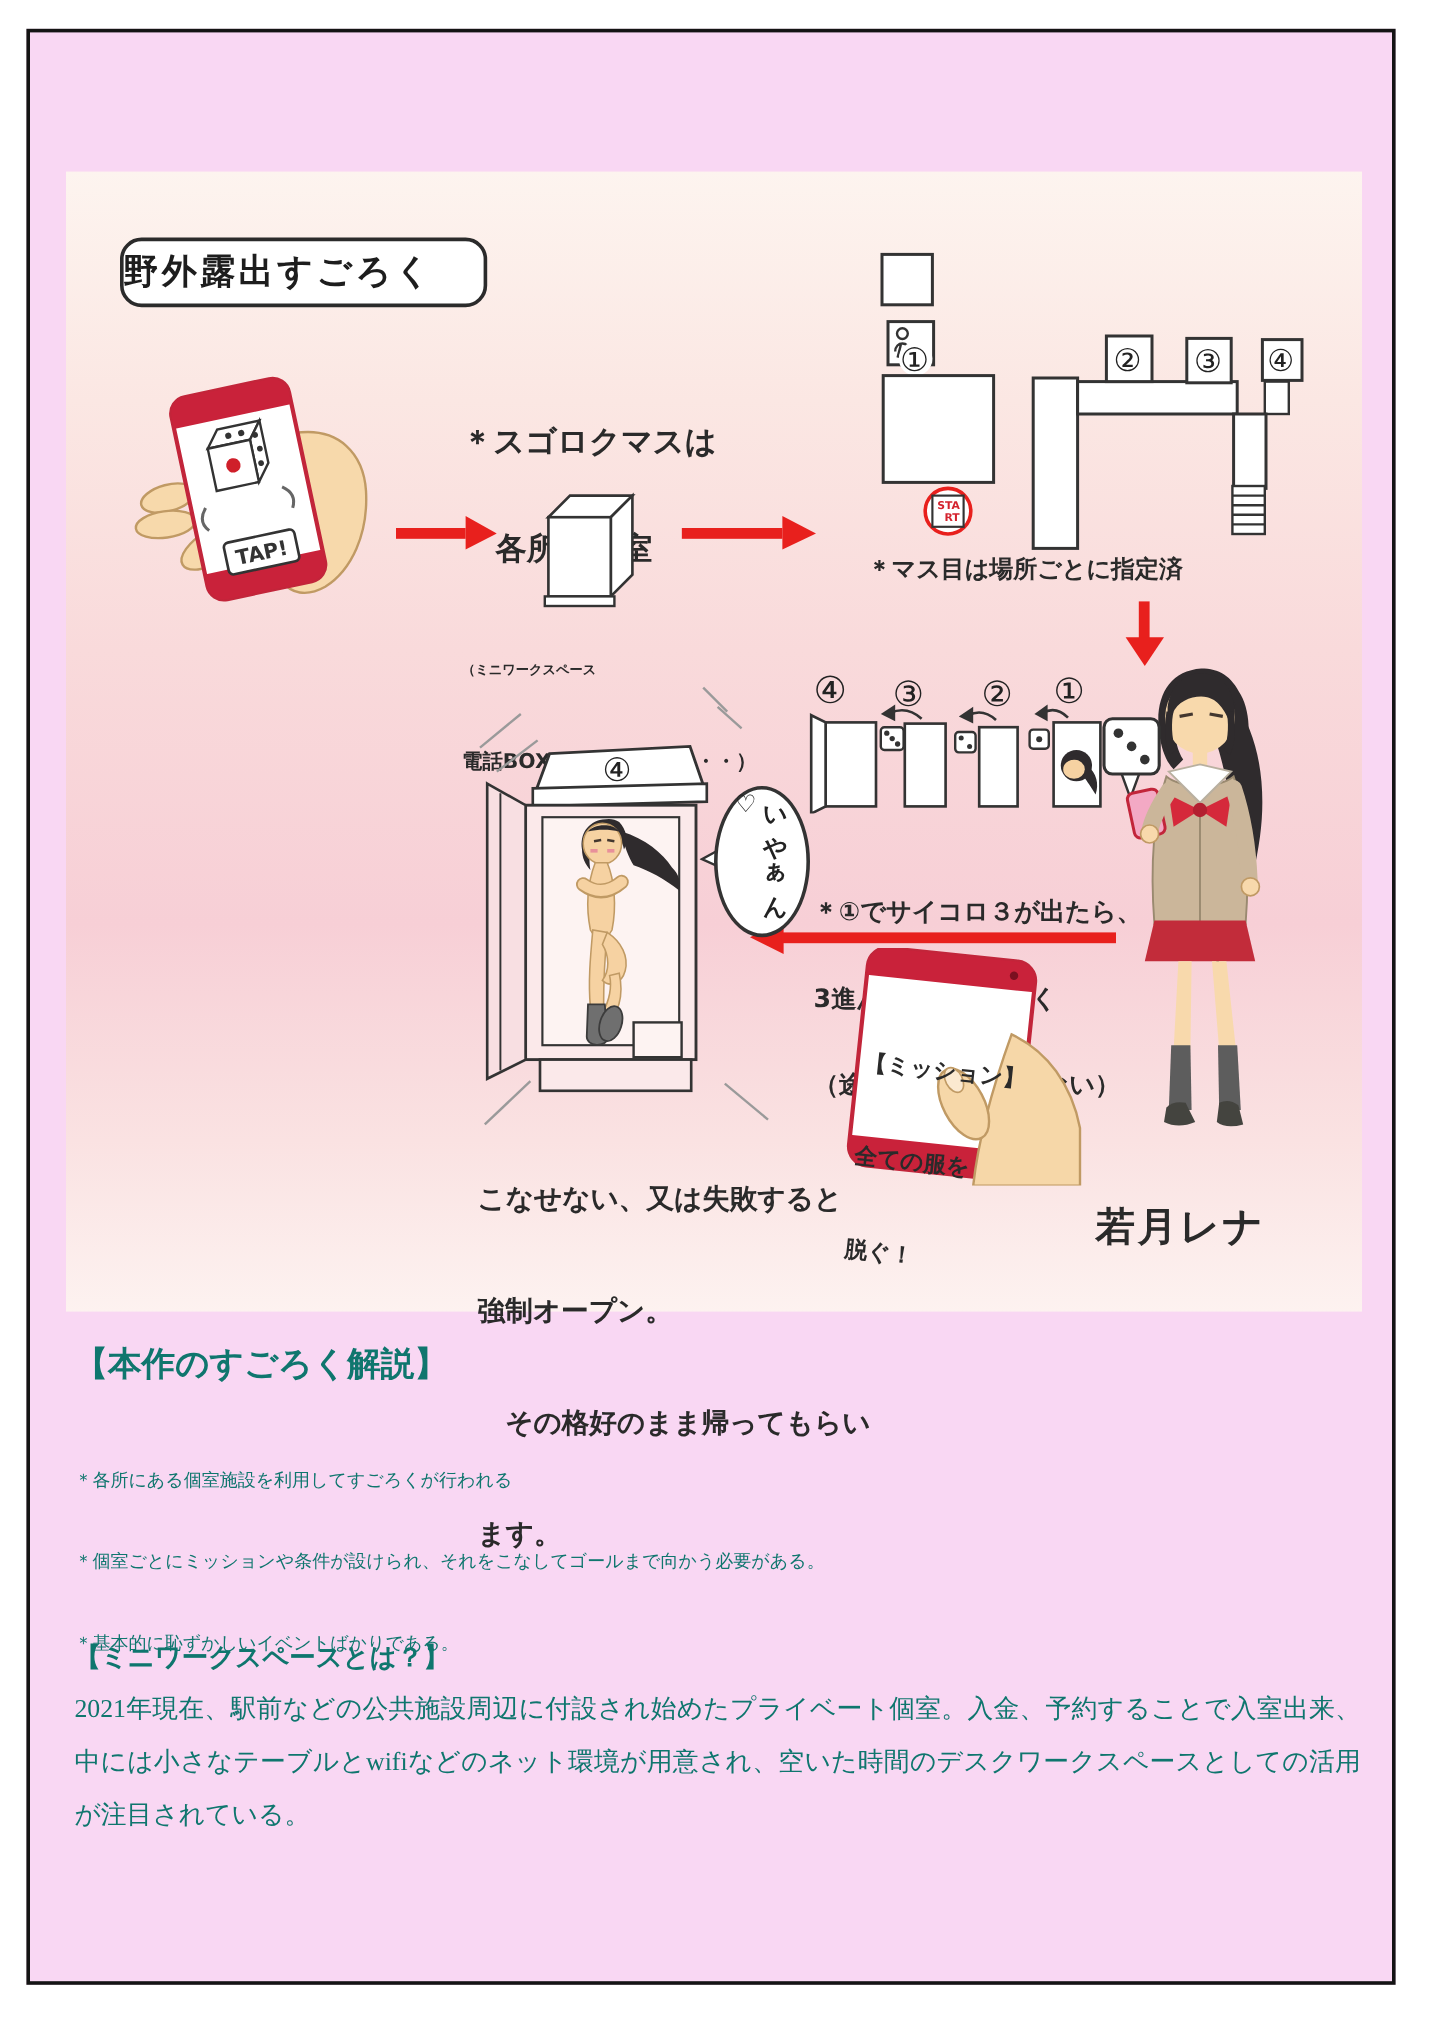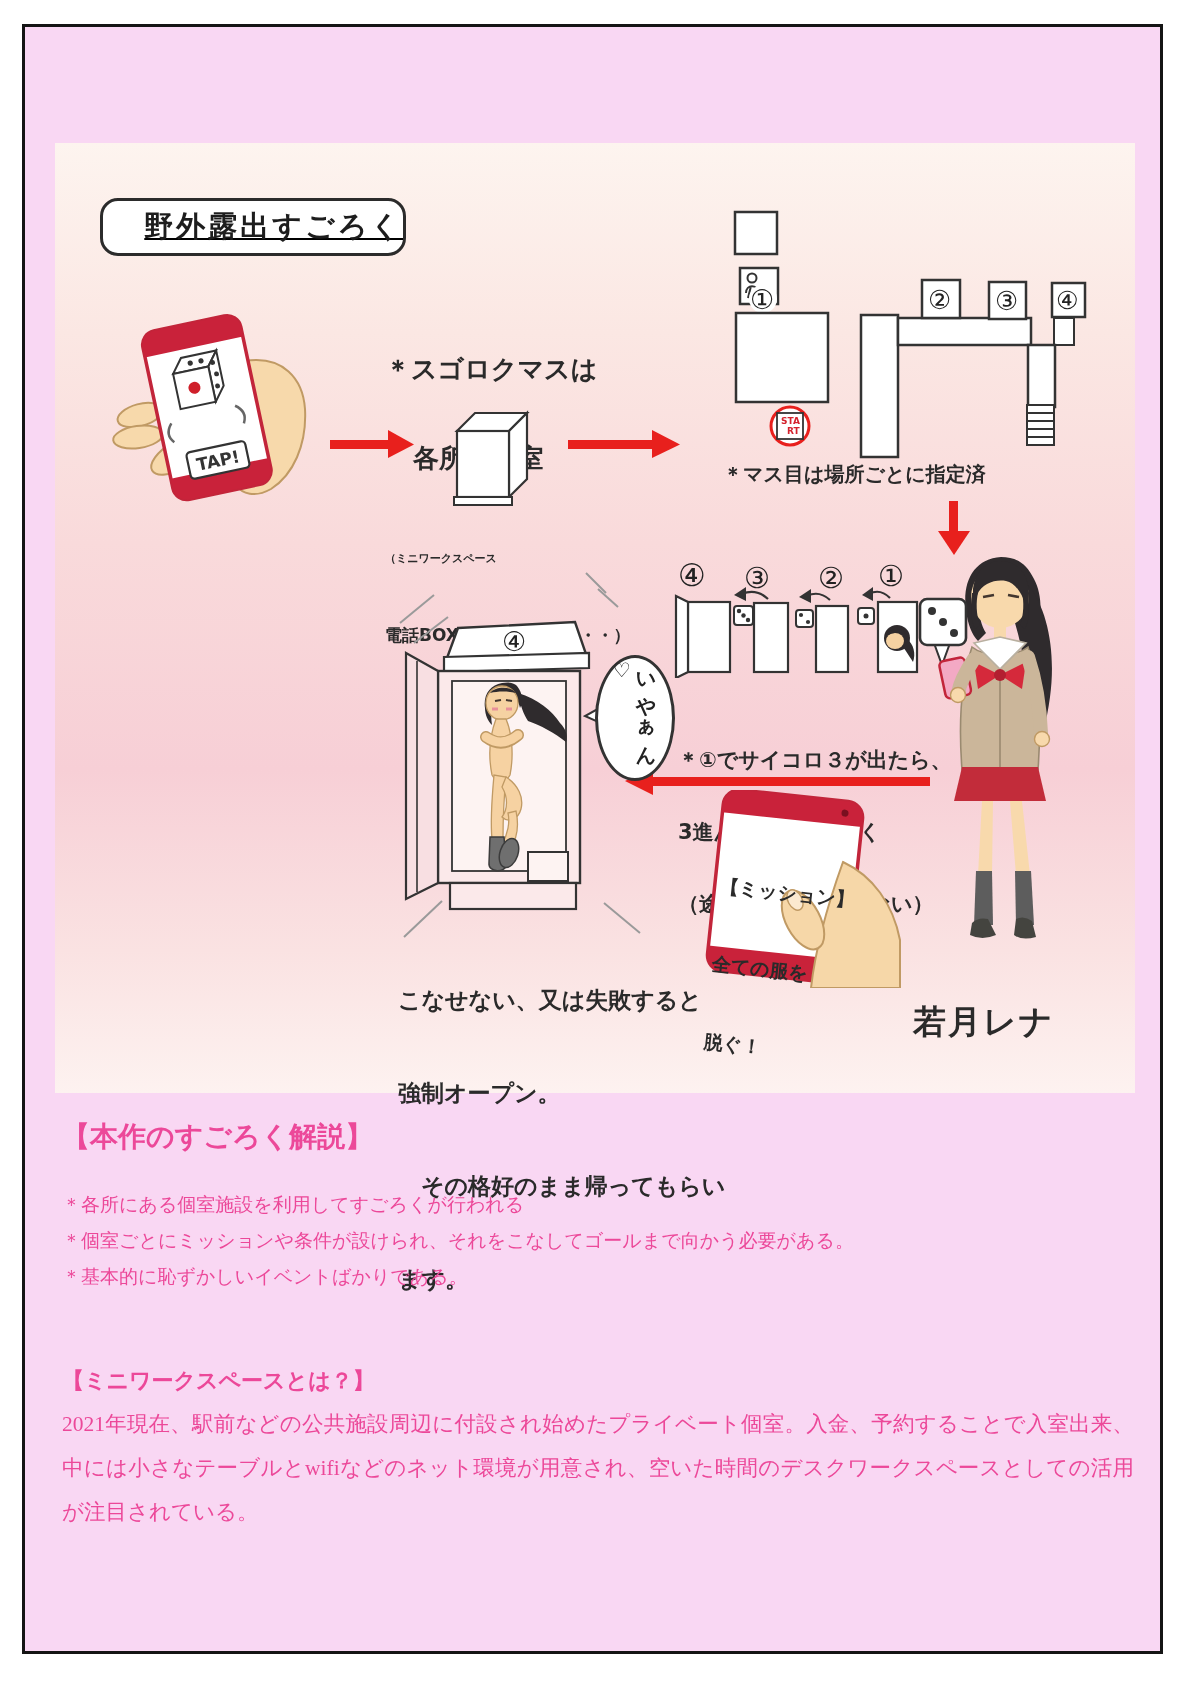--- a/index.html
+++ b/index.html
@@ -9,33 +9,33 @@
          border:3px solid #141414;background:#f9d7f3;box-sizing:border-box;}
   .illus{position:absolute;left:55px;top:143px;width:1080px;height:950px;
          background:linear-gradient(180deg,#fdf4ef 0%,#fbe7e3 20%,#f9dadb 42%,
                     #f7cfd6 66%,#fae2e2 85%,#fdf2f0 100%);}
   .abs{position:absolute;}
   
   .n{position:absolute;font-family:"DejaVu Sans",sans-serif;font-weight:bold;
      color:#2a2a2a;white-space:pre;line-height:1.15;}
   .title-box{position:absolute;left:45px;top:55px;width:300px;height:52px;
              background:#ffffff;border:3px solid #2b2b2b;border-radius:18px;
-             display:flex;align-items:center;justify-content:flex-end;text-decoration:underline;}
+             display:flex;align-items:center;justify-content:flex-start;}
   .title-box span{font-size:29px;font-weight:bold;letter-spacing:3px;color:#1d1d1d;}
   .bubble{position:absolute;left:540px;top:512px;width:74px;height:120px;
           background:#ffffff;border:3px solid #333;border-radius:50%;
           display:flex;align-items:center;justify-content:center;}
   .bubble span{writing-mode:vertical-rl;font-size:20px;font-weight:bold;color:#222;
                letter-spacing:2px;}
   .mission-text{position:absolute;left:672px;top:678px;width:140px;
                 transform:rotate(6deg);transform-origin:0 0;
                 font-weight:bold;color:#2a2a2a;font-size:19px;line-height:26px;white-space:pre;}
   
-  .s{position:absolute;font-family:"Liberation Serif","DejaVu Serif",serif;color:#ec4899;}
-  .bullets div{height:36px;font-size:19px;}
+  .s{position:absolute;font-family:"Liberation Serif","DejaVu Serif",serif;color:#0f766e;}
+  .bullets div{height:36px;font-size:15px;margin-top:32px;}
   svg text{font-family:"DejaVu Sans",sans-serif;}
 </style>
 </head>
 <body>
 
 <div class="page">
   <div class="frame"></div>
 
   <div class="illus">
 

